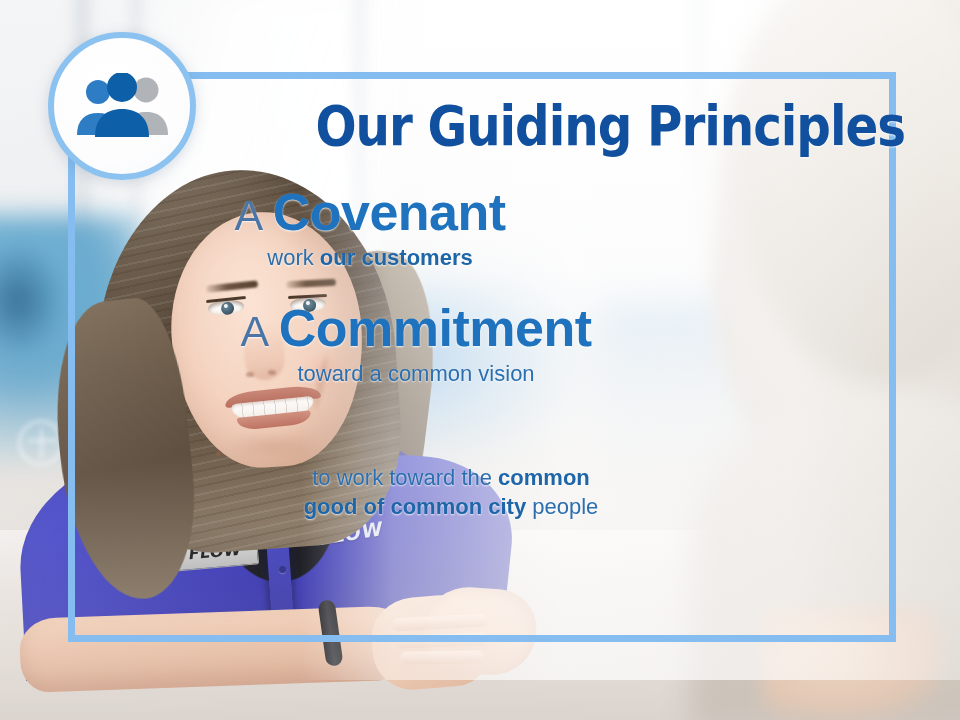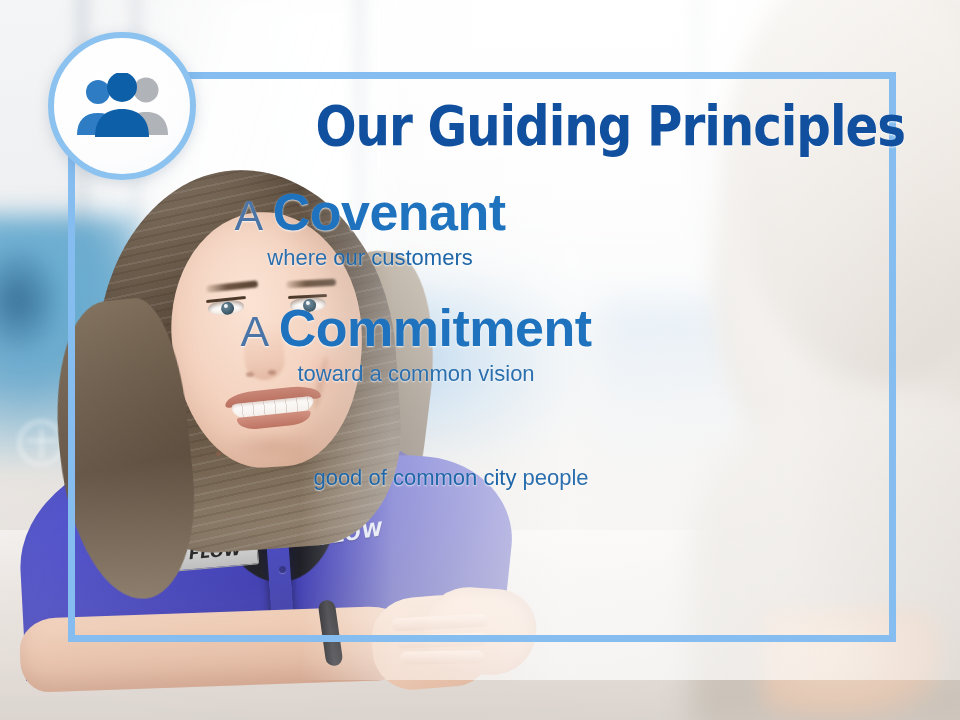--- a/index.html
+++ b/index.html
@@ -423,21 +423,21 @@
     letter-spacing:-0.5px;
   }
   .p-sub {
     text-align:center;
     font-family:"Liberation Sans", sans-serif;
     font-size:22px;
     line-height:1.30;
     color:#2b6fae;
     margin-top:6px;
   }
-  .p-sub b { font-weight:400; color:#1e66a8; }
+  .p-sub b { font-weight:700; color:#1e66a8; }
 
   
   .pr1 { left:0;   top:186px; }
   .pr1 .p-head, .pr1 .p-sub { padding-left:0; padding-right:220px; }
 
   .pr2 { left:0;   top:302px; }
   .pr2 .p-head, .pr2 .p-sub { padding-left:0; padding-right:128px; }
 
   .pr3 { left:0;   top:458px; }
   .pr3 .p-head, .pr3 .p-sub { padding-left:0; padding-right:58px; }
@@ -561,33 +561,34 @@
 
   <div class="copy">
 
     <div class="title shadowtext">Our Guiding Principles</div>
 
     <div class="principle pr1">
       <div class="p-head shadowtext">
         <span class="p-article">A </span><span class="p-word">Covenant</span>
       </div>
       <div class="p-sub shadowtext">
-        <div><span>where </span><b>our customers</b></div>
+        <div><span>work </span><b>our customers</b></div>
       </div>
     </div>
 
     <div class="principle pr2">
       <div class="p-head shadowtext">
         <span class="p-article">A </span><span class="p-word">Commitment</span>
       </div>
       <div class="p-sub shadowtext">
         <div><span>toward a common vision</span></div>
       </div>
     </div>
 
     <div class="principle pr3">
       <div class="p-sub shadowtext">
+        <div><span>to work toward the </span><b>common</b></div>
         <div><b>good of common city</b><span> people</span></div>
       </div>
     </div>
 
   </div>
 </div>
 
 </body></html>

